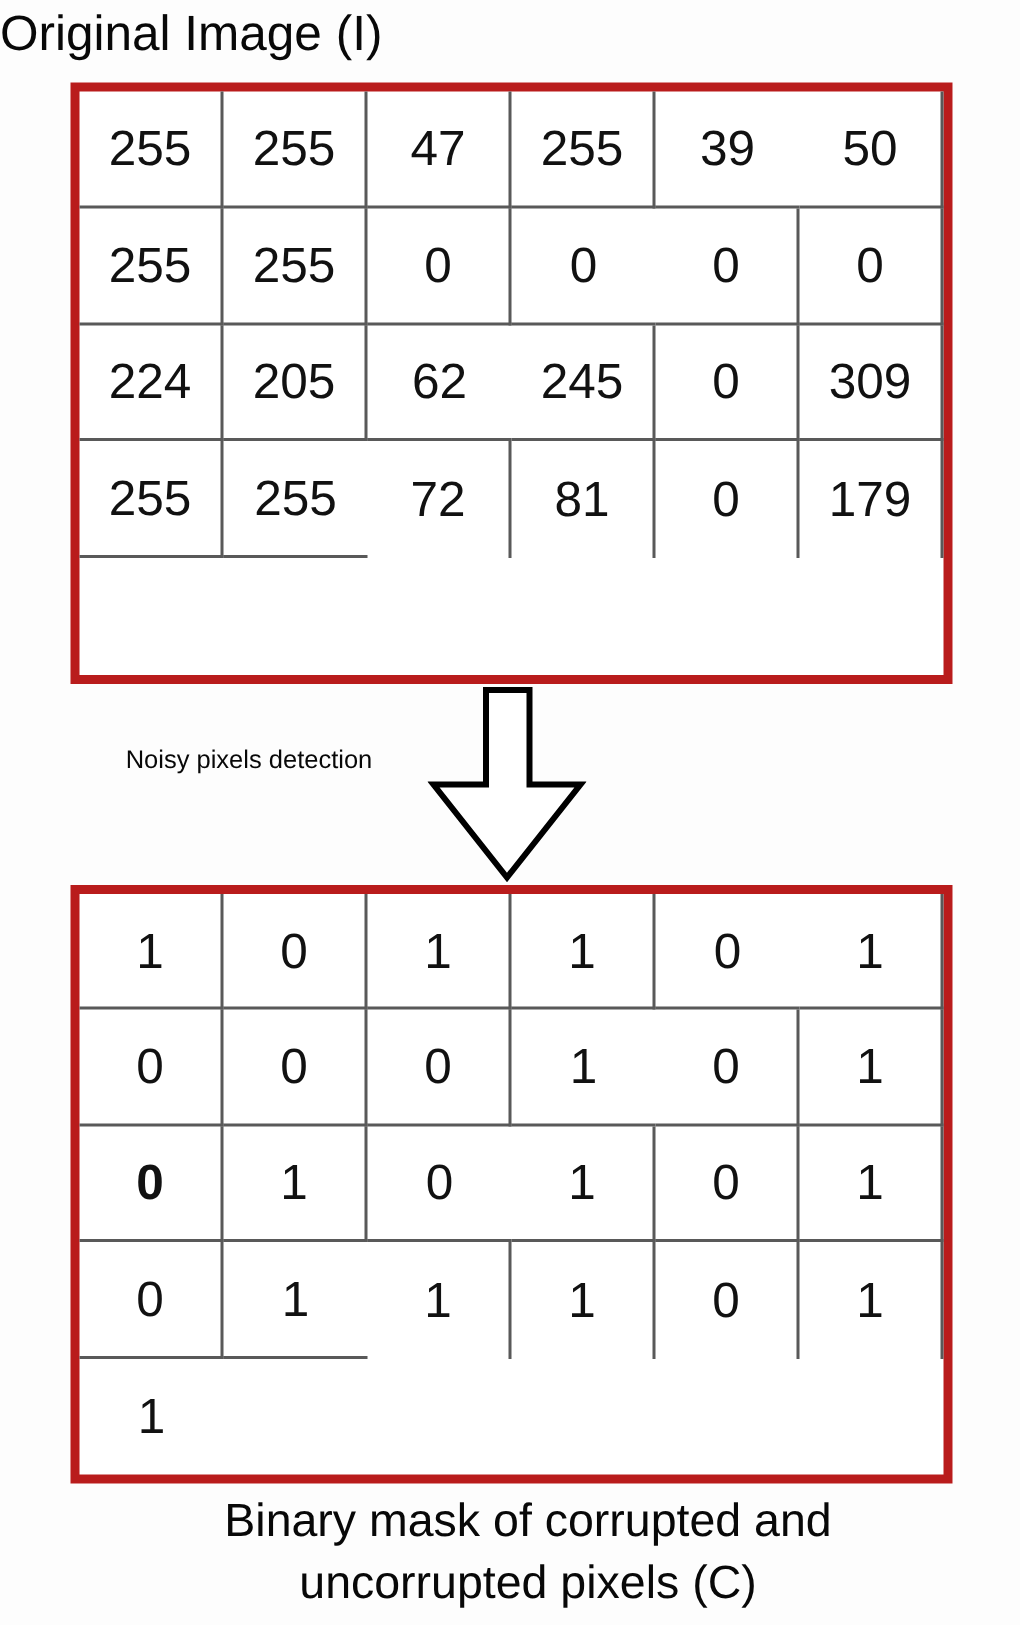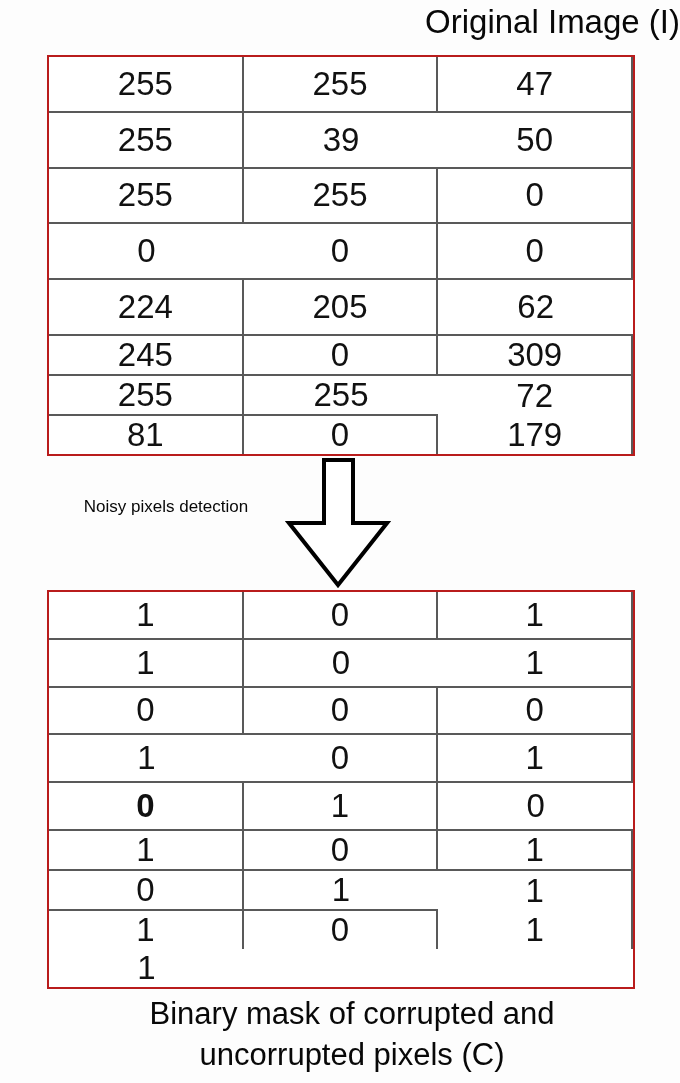--- a/index.html
+++ b/index.html
@@ -6,28 +6,28 @@
   html,body { width:680px; height:1083px; }
   body {
     position:relative;
     background:#fdfdfd;
     font-family:"Liberation Sans", sans-serif;
     color:#0b0b0b;
     overflow:hidden;
   }
   .fig-title {
     position:absolute; top:2px; left:0; width:680px;
-    text-align:right; font-size:33px; line-height:40px; color:#080808;
+    text-align:left; font-size:33px; line-height:40px; color:#080808;
   }
   .grid {
     position:absolute; left:47px; width:588px;
     display:grid;
-    grid-template-columns:repeat(3,1fr);
+    grid-template-columns:repeat(6,1fr);
     grid-template-rows:repeat(5,1fr);
-    border:2px solid #b91c1c;
+    border:6px solid #b91c1c;
     background:#ffffff;
   }
   .grid-original { top:55px; height:401px; }
   .grid-mask { top:590px; height:399px; }
   .cell {
     display:flex; align-items:center; justify-content:center;
     font-size:33px; color:#111111;
     border-right:2px solid #595959;
     border-bottom:2px solid #595959;
   }

